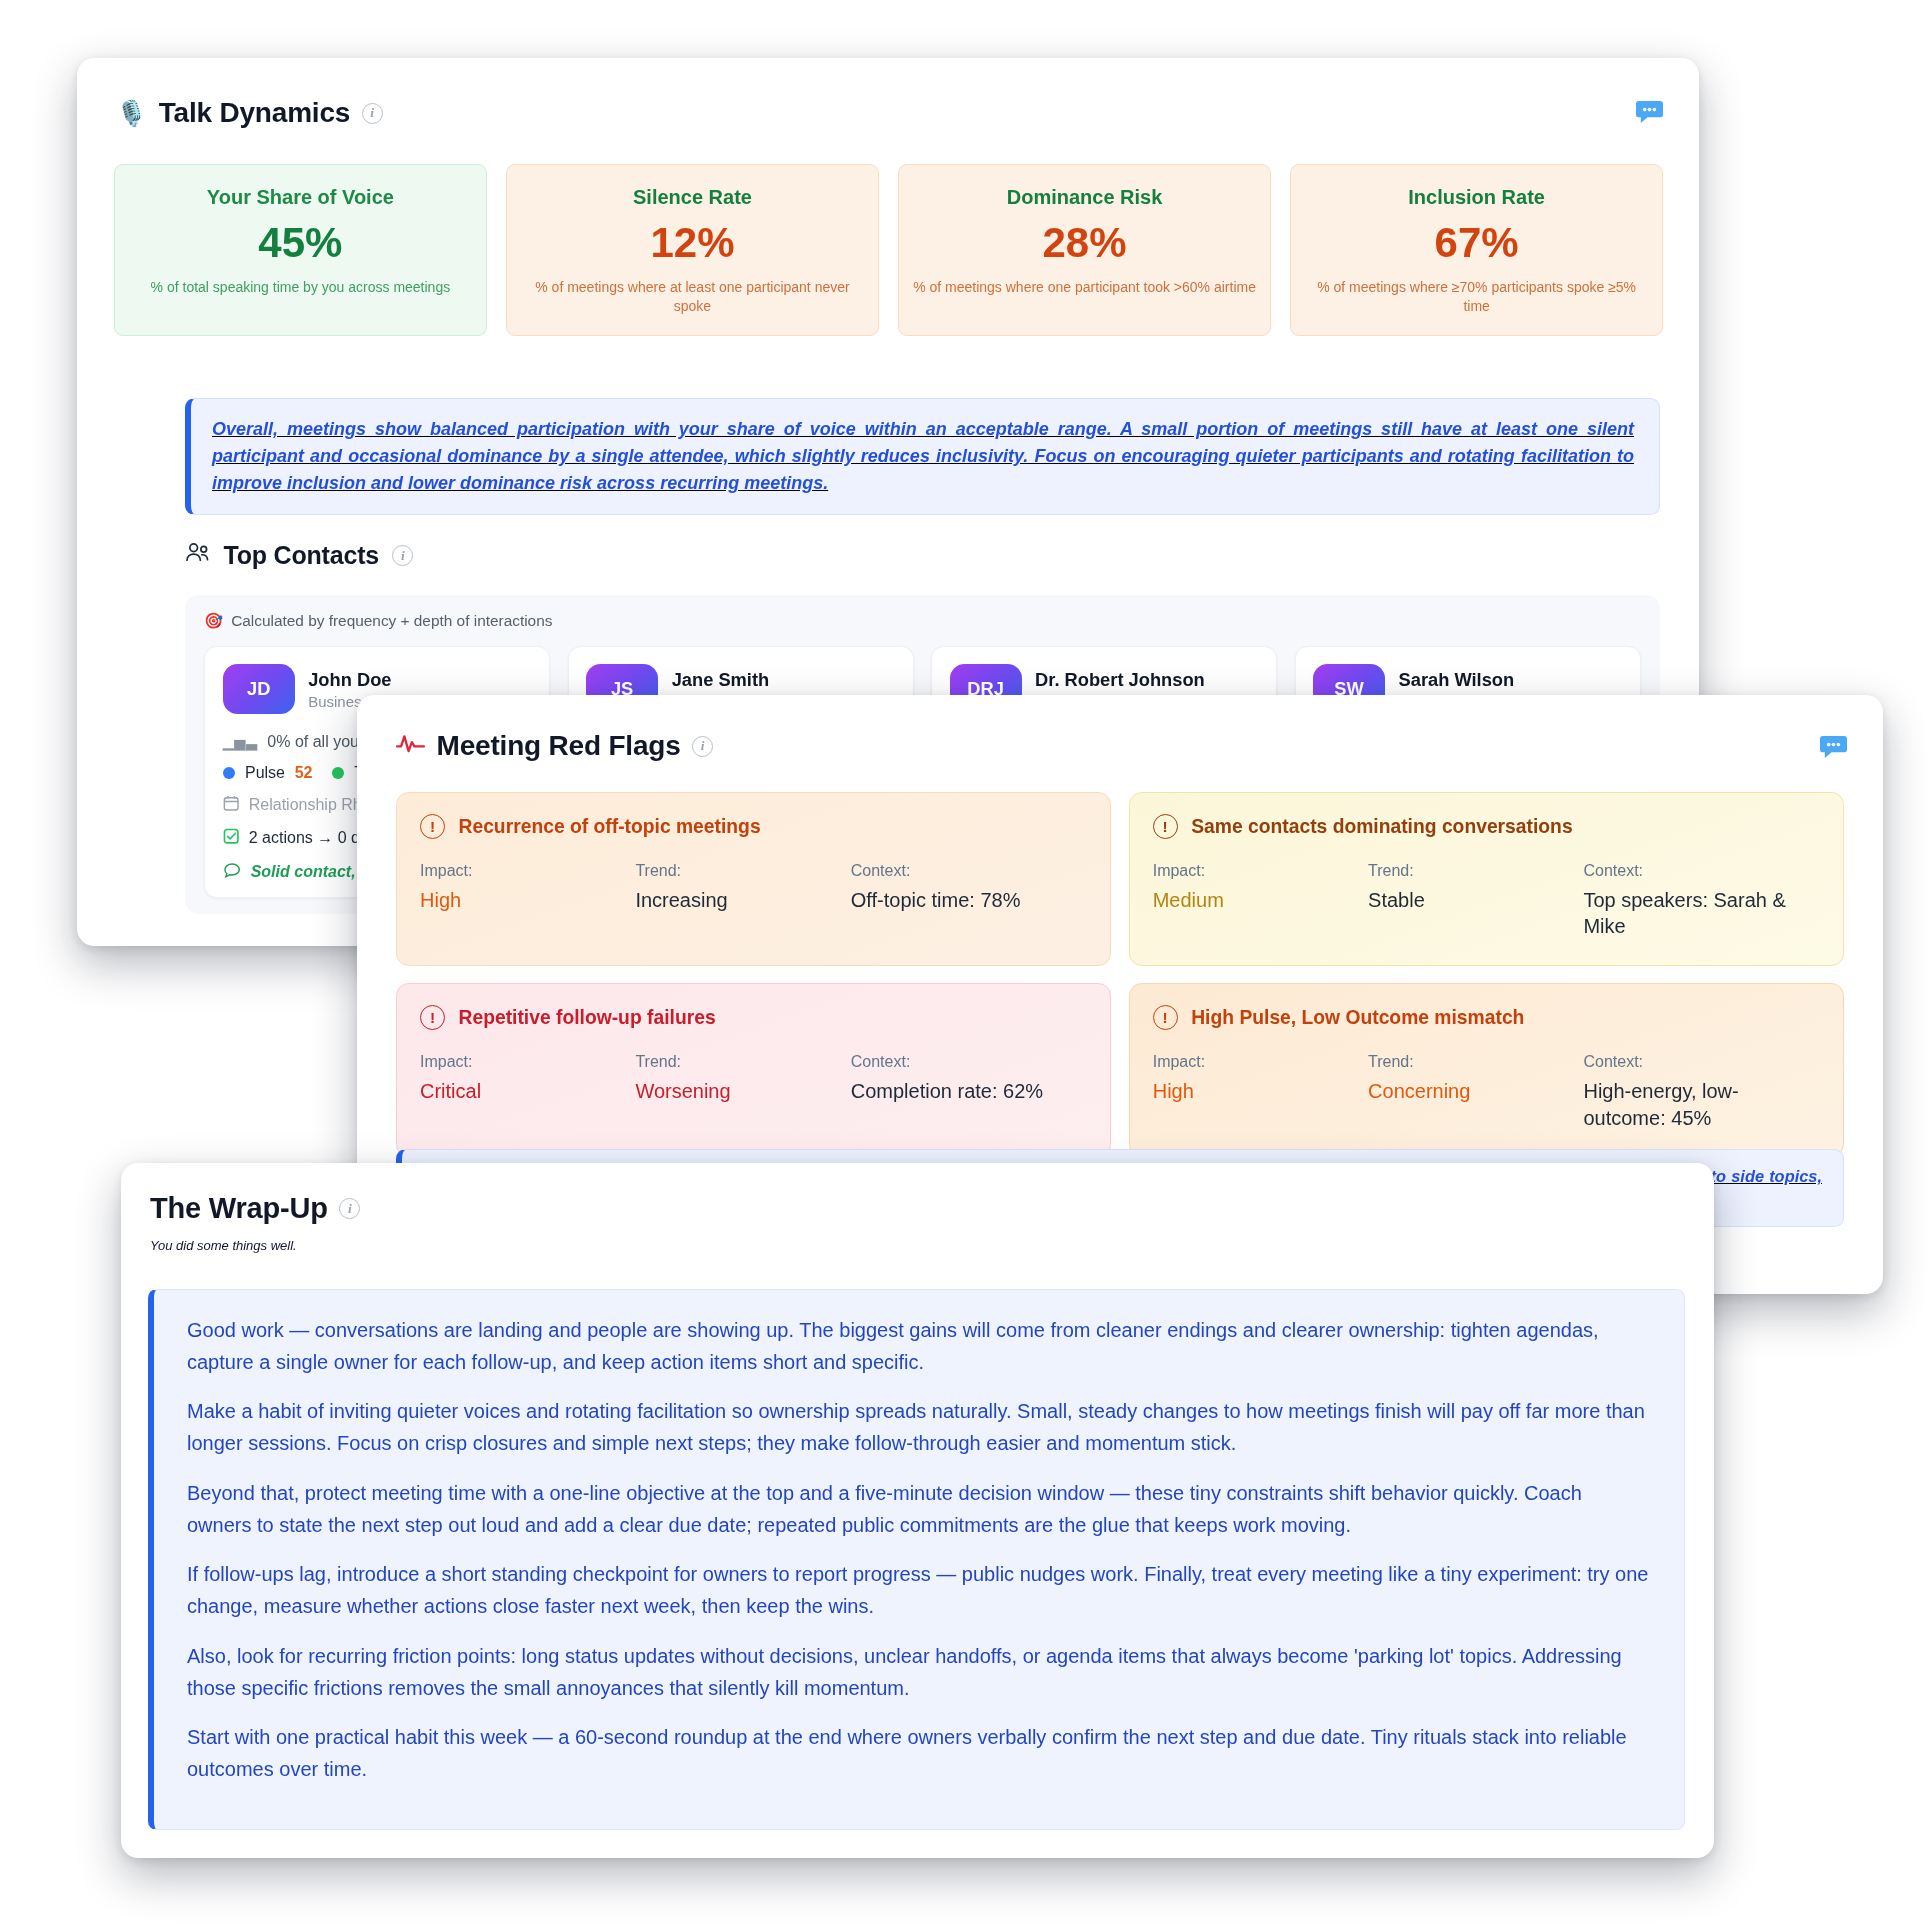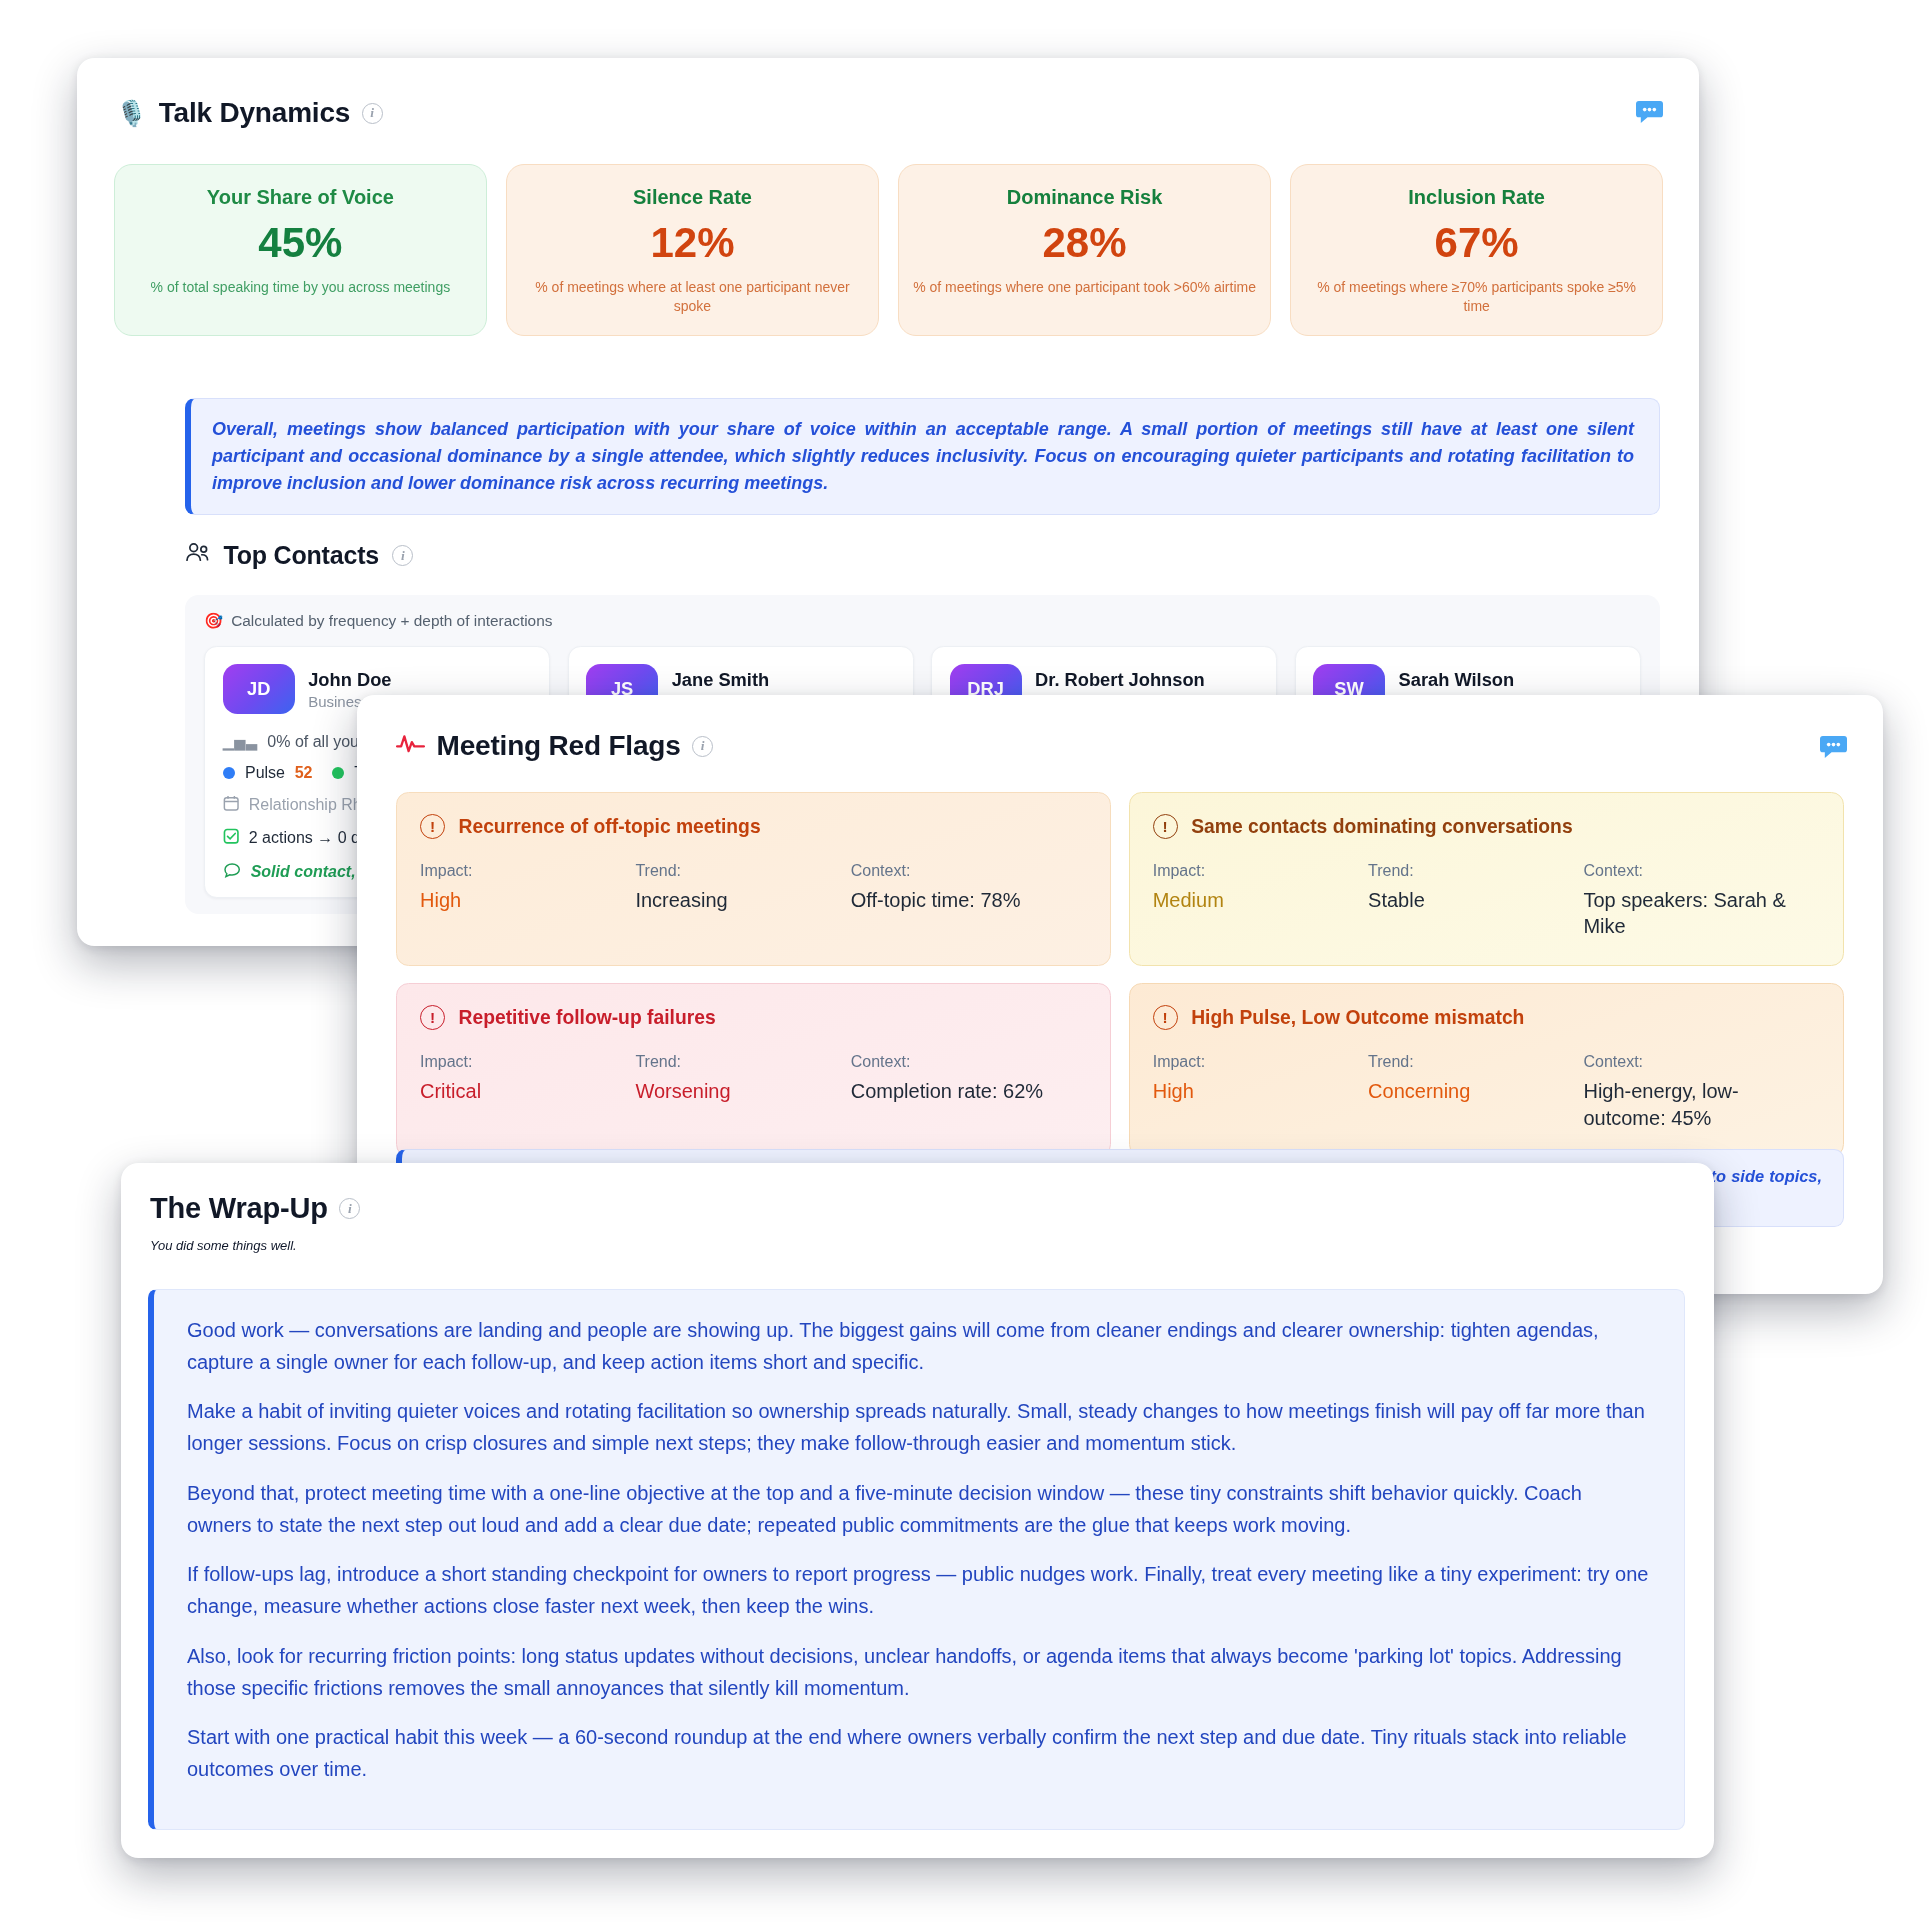--- a/index.html
+++ b/index.html
@@ -37,36 +37,37 @@
   #talk-dynamics { left: 77px; top: 58px; width: 1622px; height: 888px; }
   .td-head { position: absolute; left: 39px; top: 39px; }
   .mic-ico { font-size: 25px; }
   #talk-chat { right: 35px; top: 41px; }
 
   .metrics {
     position: absolute; left: 37px; top: 106px;
     width: 1549px; display: flex; gap: 19.3px;
   }
   .metric {
-    flex: 1; border-radius: 18px; padding: 21px 13.5px 19.3px;
+    flex: 1; border-radius: 9px; padding: 21px 13.5px 19.3px;
     text-align: center; border: 1px solid transparent; min-height: 164px;
   }
   .metric.green { background: #eefaf1; border-color: #cdeed8; }
   .metric.orange { background: #fdf1e6; border-color: #f8ddc2; }
   .m-label { font-size: 20px; font-weight: 700; margin-bottom: 9.7px; }
   .m-value { font-size: 42px; font-weight: 700; margin-bottom: 11.6px; }
   .m-sub   { font-size: 14px; line-height: 1.35; }
   .green .m-label { color: #1e8a45; } .green .m-value { color: #148040; } .green .m-sub { color: #3f9e63; }
   .orange .m-label { color: #15803d; } .orange .m-value { color: #d1440f; } .orange .m-sub { color: #d2703c; }
 
   .insight {
     position: absolute; border-radius: 9.7px;
     background: #eef2ff; border: 1px solid #d8e0fb;
     border-left: 6.8px solid #2563eb;
     padding: 17.4px 25px 17.4px 21px;
+    text-decoration: underline;
   }
   .insight p {
     font-size: 18px; line-height: 1.48; color: #2450d8;
     font-style: italic; font-weight: 700; text-align: justify;
   }
   #td-insight { left: 108px; top: 340px; width: 1475px; }
 
   .contacts-head { position: absolute; left: 108px; top: 483px; display: flex; align-items: center; gap: 13.5px; }
   .contacts-head .panel-title { font-size: 25px; }
   .people-ico { font-size: 23px; color: #374151; }

